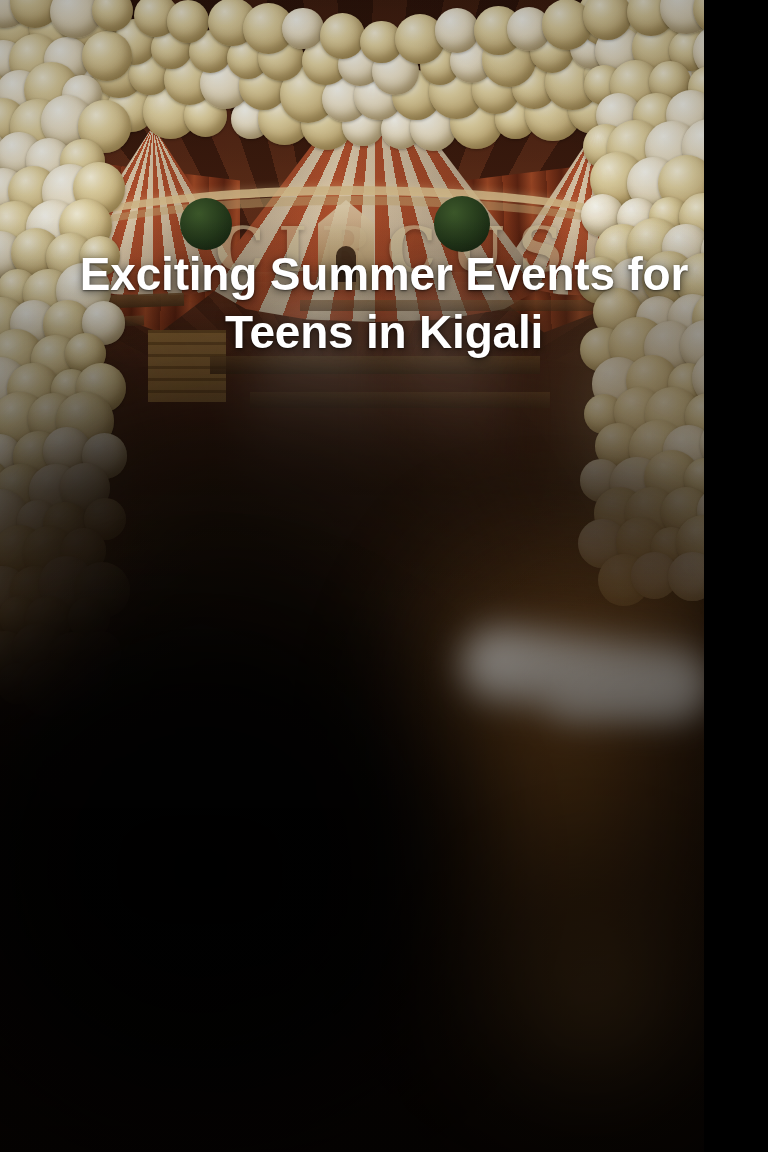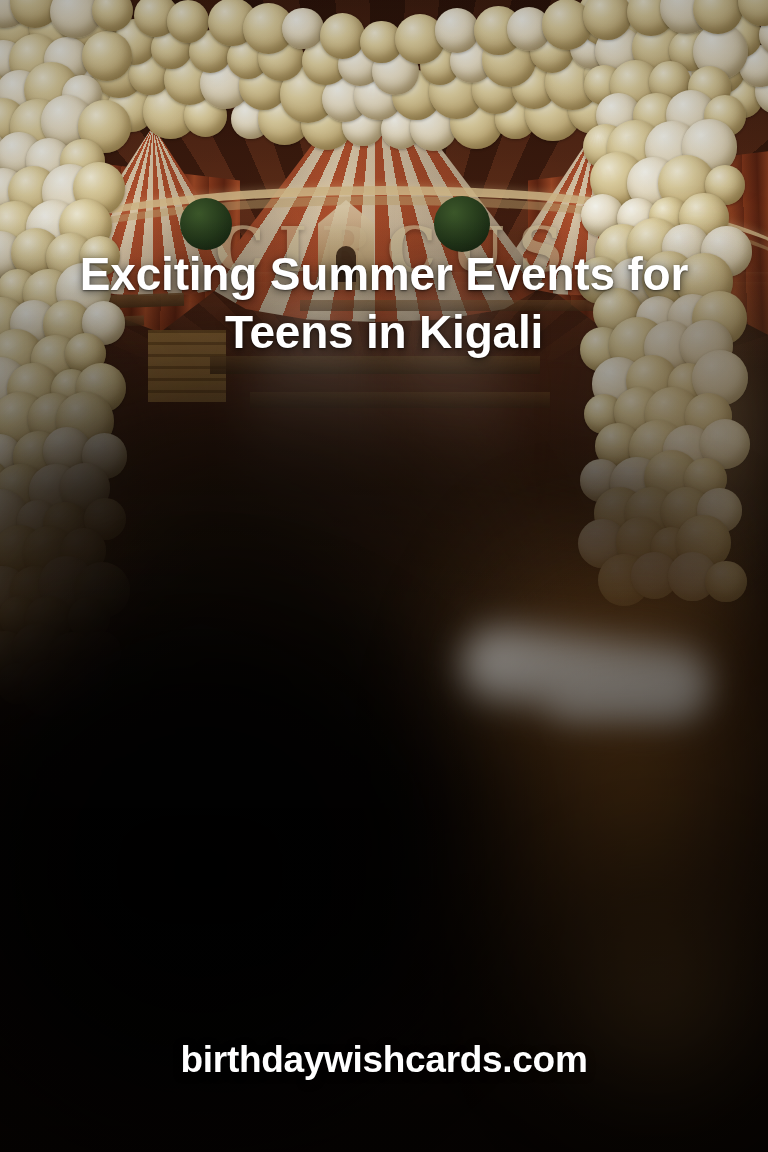--- a/index.html
+++ b/index.html
@@ -1,20 +1,20 @@
 <!DOCTYPE html>
 <html><head>
 <meta charset="utf-8">
 <style>
   * { margin:0; padding:0; box-sizing:border-box; }
   html,body { width:768px; height:1152px; background:#000; overflow:hidden; }
   body { font-family:"Liberation Sans", sans-serif; }
 
   #pin {
-    position:relative; width:768px; height:1152px; overflow:hidden;
+    position:relative; width:704px; height:1152px; overflow:hidden;
     background:#1a1009;
   }
 
   
   .photo { position:absolute; inset:0; overflow:hidden; }
 
   
   .bg-base {
     position:absolute; inset:0;
     background:
@@ -557,16 +557,15 @@
       <div class="fg-light"></div>
       <div class="fg-light2"></div>
     </div>
 
     <div class="grade"></div>
     <div class="scrim"></div>
   </div>
 
   <div class="content">
     <div class="title">Exciting Summer Events for Teens in Kigali</div>
-    <div class="footer">birthdaywishcards.com</div>
   </div>
 
 </div>
 
 </body></html>

